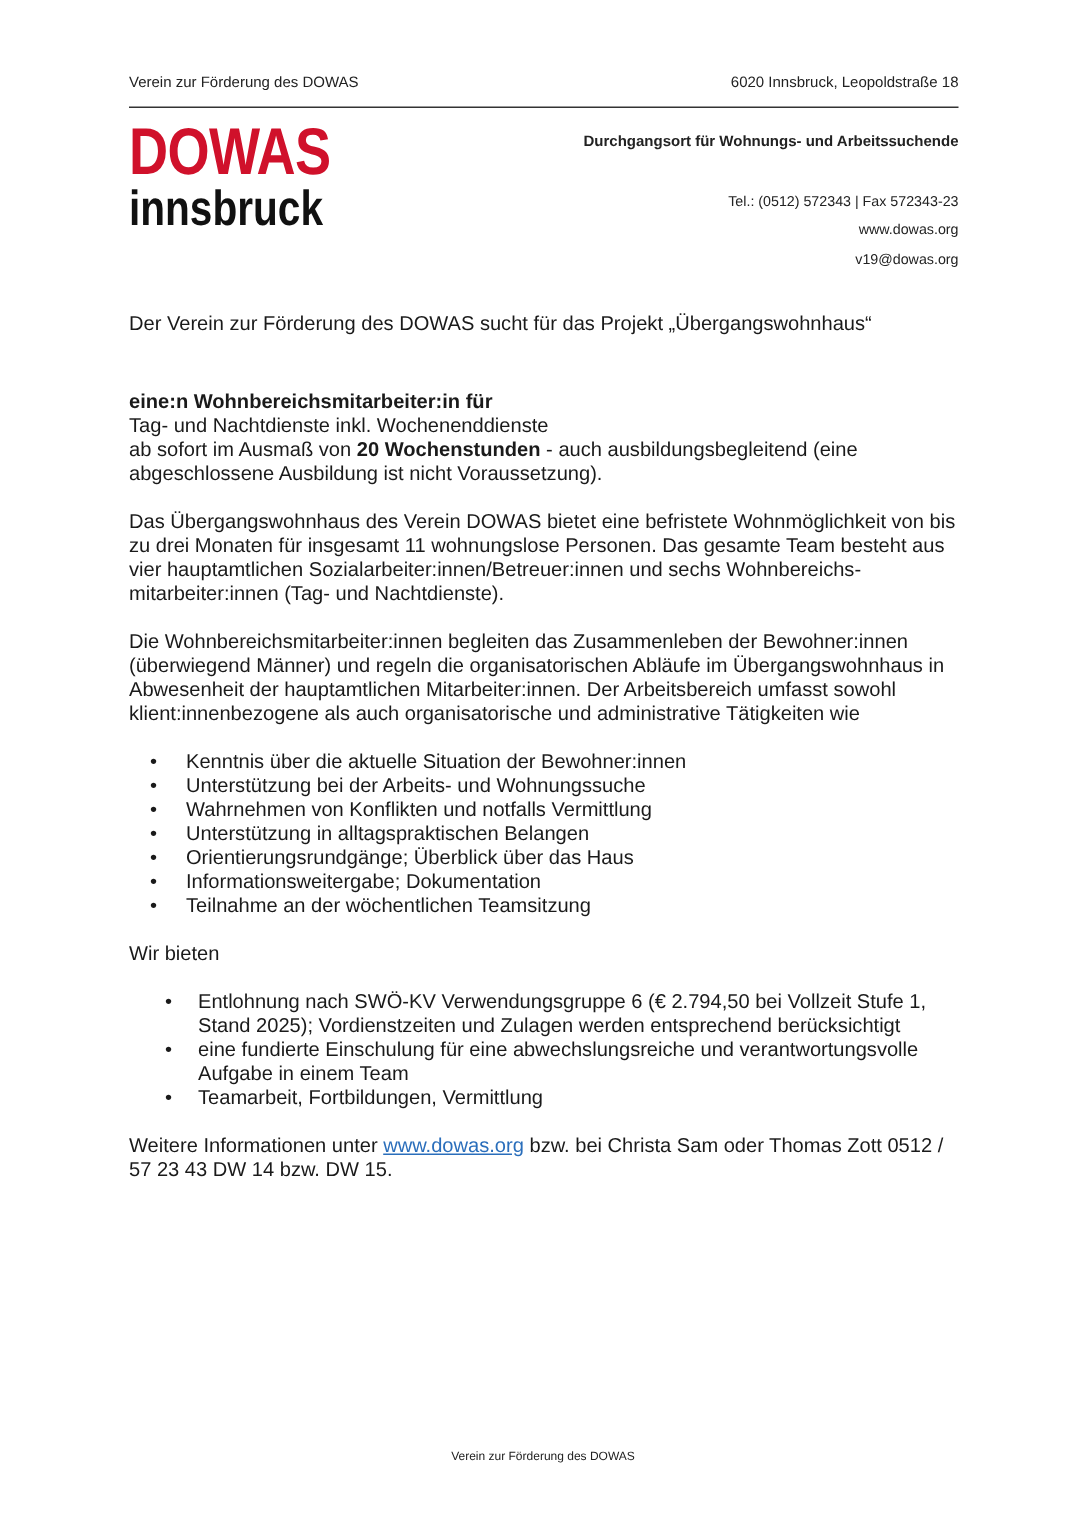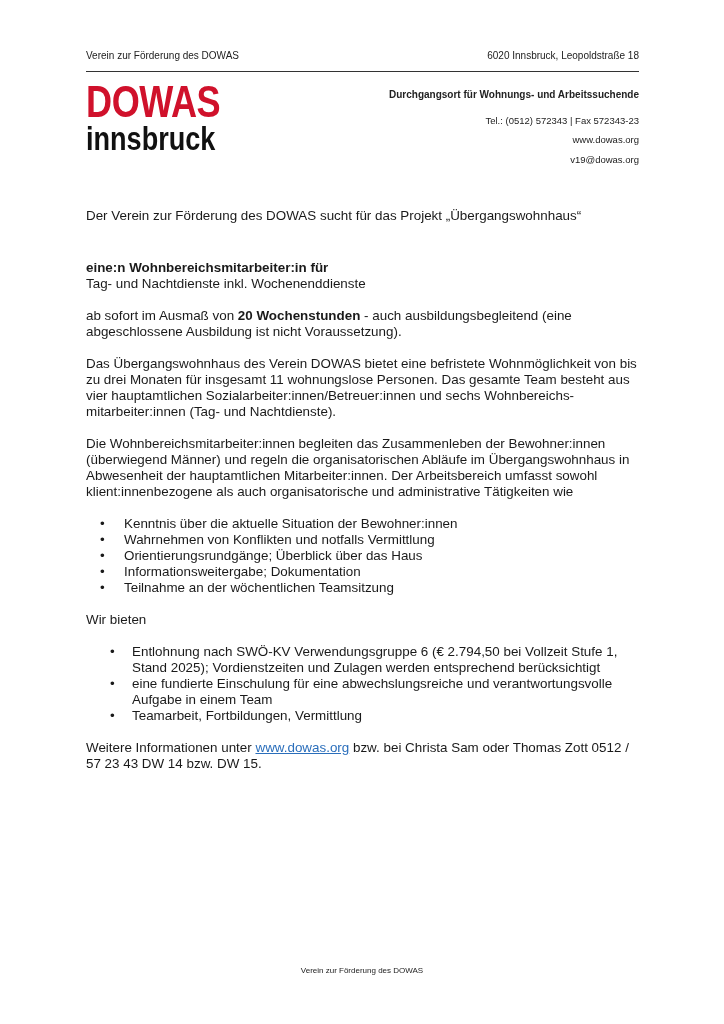--- a/index.html
+++ b/index.html
@@ -8,27 +8,27 @@
   .topbar { position: absolute; left: 86px; top: 50px; width: 553px; font-size: 10px; color: #222; }
   .topbar .left { position: absolute; left: 0; top: 0; }
   .topbar .right { position: absolute; right: 0; top: 0; }
   .rule { position: absolute; left: 86px; top: 71px; width: 553px; height: 0; border-top: 1.5px solid #333; }
   .logo { position: absolute; left: 86px; top: 80px; line-height: 1; }
   .logo .l1 { font-family: "Liberation Sans", sans-serif; font-weight: bold; color: #d0112b;
               font-size: 44px; letter-spacing: -0.5px; transform: scaleX(0.82); transform-origin: left; display: block; }
   .logo .l2 { font-family: "Liberation Sans", sans-serif; font-weight: bold; color: #111;
               font-size: 33px; transform: scaleX(0.82); transform-origin: left; display: block; margin-top: -2px; }
   .contact { position: absolute; right: 85px; top: 85px; text-align: right; font-size: 9.5px; color: #222; line-height: 19.5px; }
-  .contact .tagline { font-weight: bold; font-size: 10px; margin-bottom: 6px; }
+  .contact .tagline { font-weight: bold; font-size: 10px; margin-bottom: 20px; }
   .body { position: absolute; left: 86px; top: 208px; width: 560px; font-size: 13.4px; line-height: 16px; }
   p { margin: 0; }
   .intro { margin-bottom: 36px; }
   .center { text-align: left; }
   .title { font-weight: bold; }
-  .subtitle { margin-bottom: 16px; }
+  .subtitle { }
   .gap { margin-bottom: 16px; }
   ul.tasks { margin: 0 0 16px 0; padding: 0; list-style: none; }
   ul.tasks li { position: relative; padding-left: 38px; }
   ul.tasks li::before { content: "\2022"; position: absolute; left: 14px; top: 0; }
   ul.offers { margin: 0 0 16px 0; padding: 0; list-style: none; }
   ul.offers li { position: relative; padding-left: 46px; }
   ul.offers li::before { content: "\2022"; position: absolute; left: 24px; top: 0; }
   a { color: #2a6ebb; text-decoration: underline; }
   .footer { position: absolute; left: 0; width: 724px; top: 963px; text-align: center; font-size: 8px; color: #222; line-height: 16px; }
 </style>
@@ -60,21 +60,23 @@
   <p class="center subtitle">Tag- und Nachtdienste inkl. Wochenenddienste</p>
 
   <p class="gap"><span>ab sofort im Ausmaß von </span><b>20 Wochenstunden</b><span> - auch ausbildungsbegleitend (eine abgeschlossene Ausbildung ist nicht Voraussetzung).</span></p>
 
   <p class="gap">Das Übergangswohnhaus des Verein DOWAS bietet eine befristete Wohnmöglichkeit von bis zu drei Monaten für insgesamt 11 wohnungslose Personen. Das gesamte Team besteht aus vier hauptamtlichen Sozialarbeiter:innen/Betreuer:innen und sechs Wohnbereichs-mitarbeiter:innen (Tag- und Nachtdienste).</p>
 
   <p class="gap">Die Wohnbereichsmitarbeiter:innen begleiten das Zusammenleben der Bewohner:innen (überwiegend Männer) und regeln die organisatorischen Abläufe im Übergangswohnhaus in Abwesenheit der hauptamtlichen Mitarbeiter:innen. Der Arbeitsbereich umfasst sowohl klient:innenbezogene als auch organisatorische und administrative Tätigkeiten wie</p>
 
   <ul class="tasks">
     <li>Kenntnis über die aktuelle Situation der Bewohner:innen</li>
+    <li>Unterstützung bei der Arbeits- und Wohnungssuche</li>
     <li>Wahrnehmen von Konflikten und notfalls Vermittlung</li>
+    <li>Unterstützung in alltagspraktischen Belangen</li>
     <li>Orientierungsrundgänge; Überblick über das Haus</li>
     <li>Informationsweitergabe; Dokumentation</li>
     <li>Teilnahme an der wöchentlichen Teamsitzung</li>
   </ul>
 
   <p class="gap">Wir bieten</p>
 
   <ul class="offers">
     <li>Entlohnung nach SWÖ-KV Verwendungsgruppe 6 (€ 2.794,50 bei Vollzeit Stufe 1, Stand 2025); Vordienstzeiten und Zulagen werden entsprechend berücksichtigt</li>
     <li>eine fundierte Einschulung für eine abwechslungsreiche und verantwortungsvolle Aufgabe in einem Team</li>

